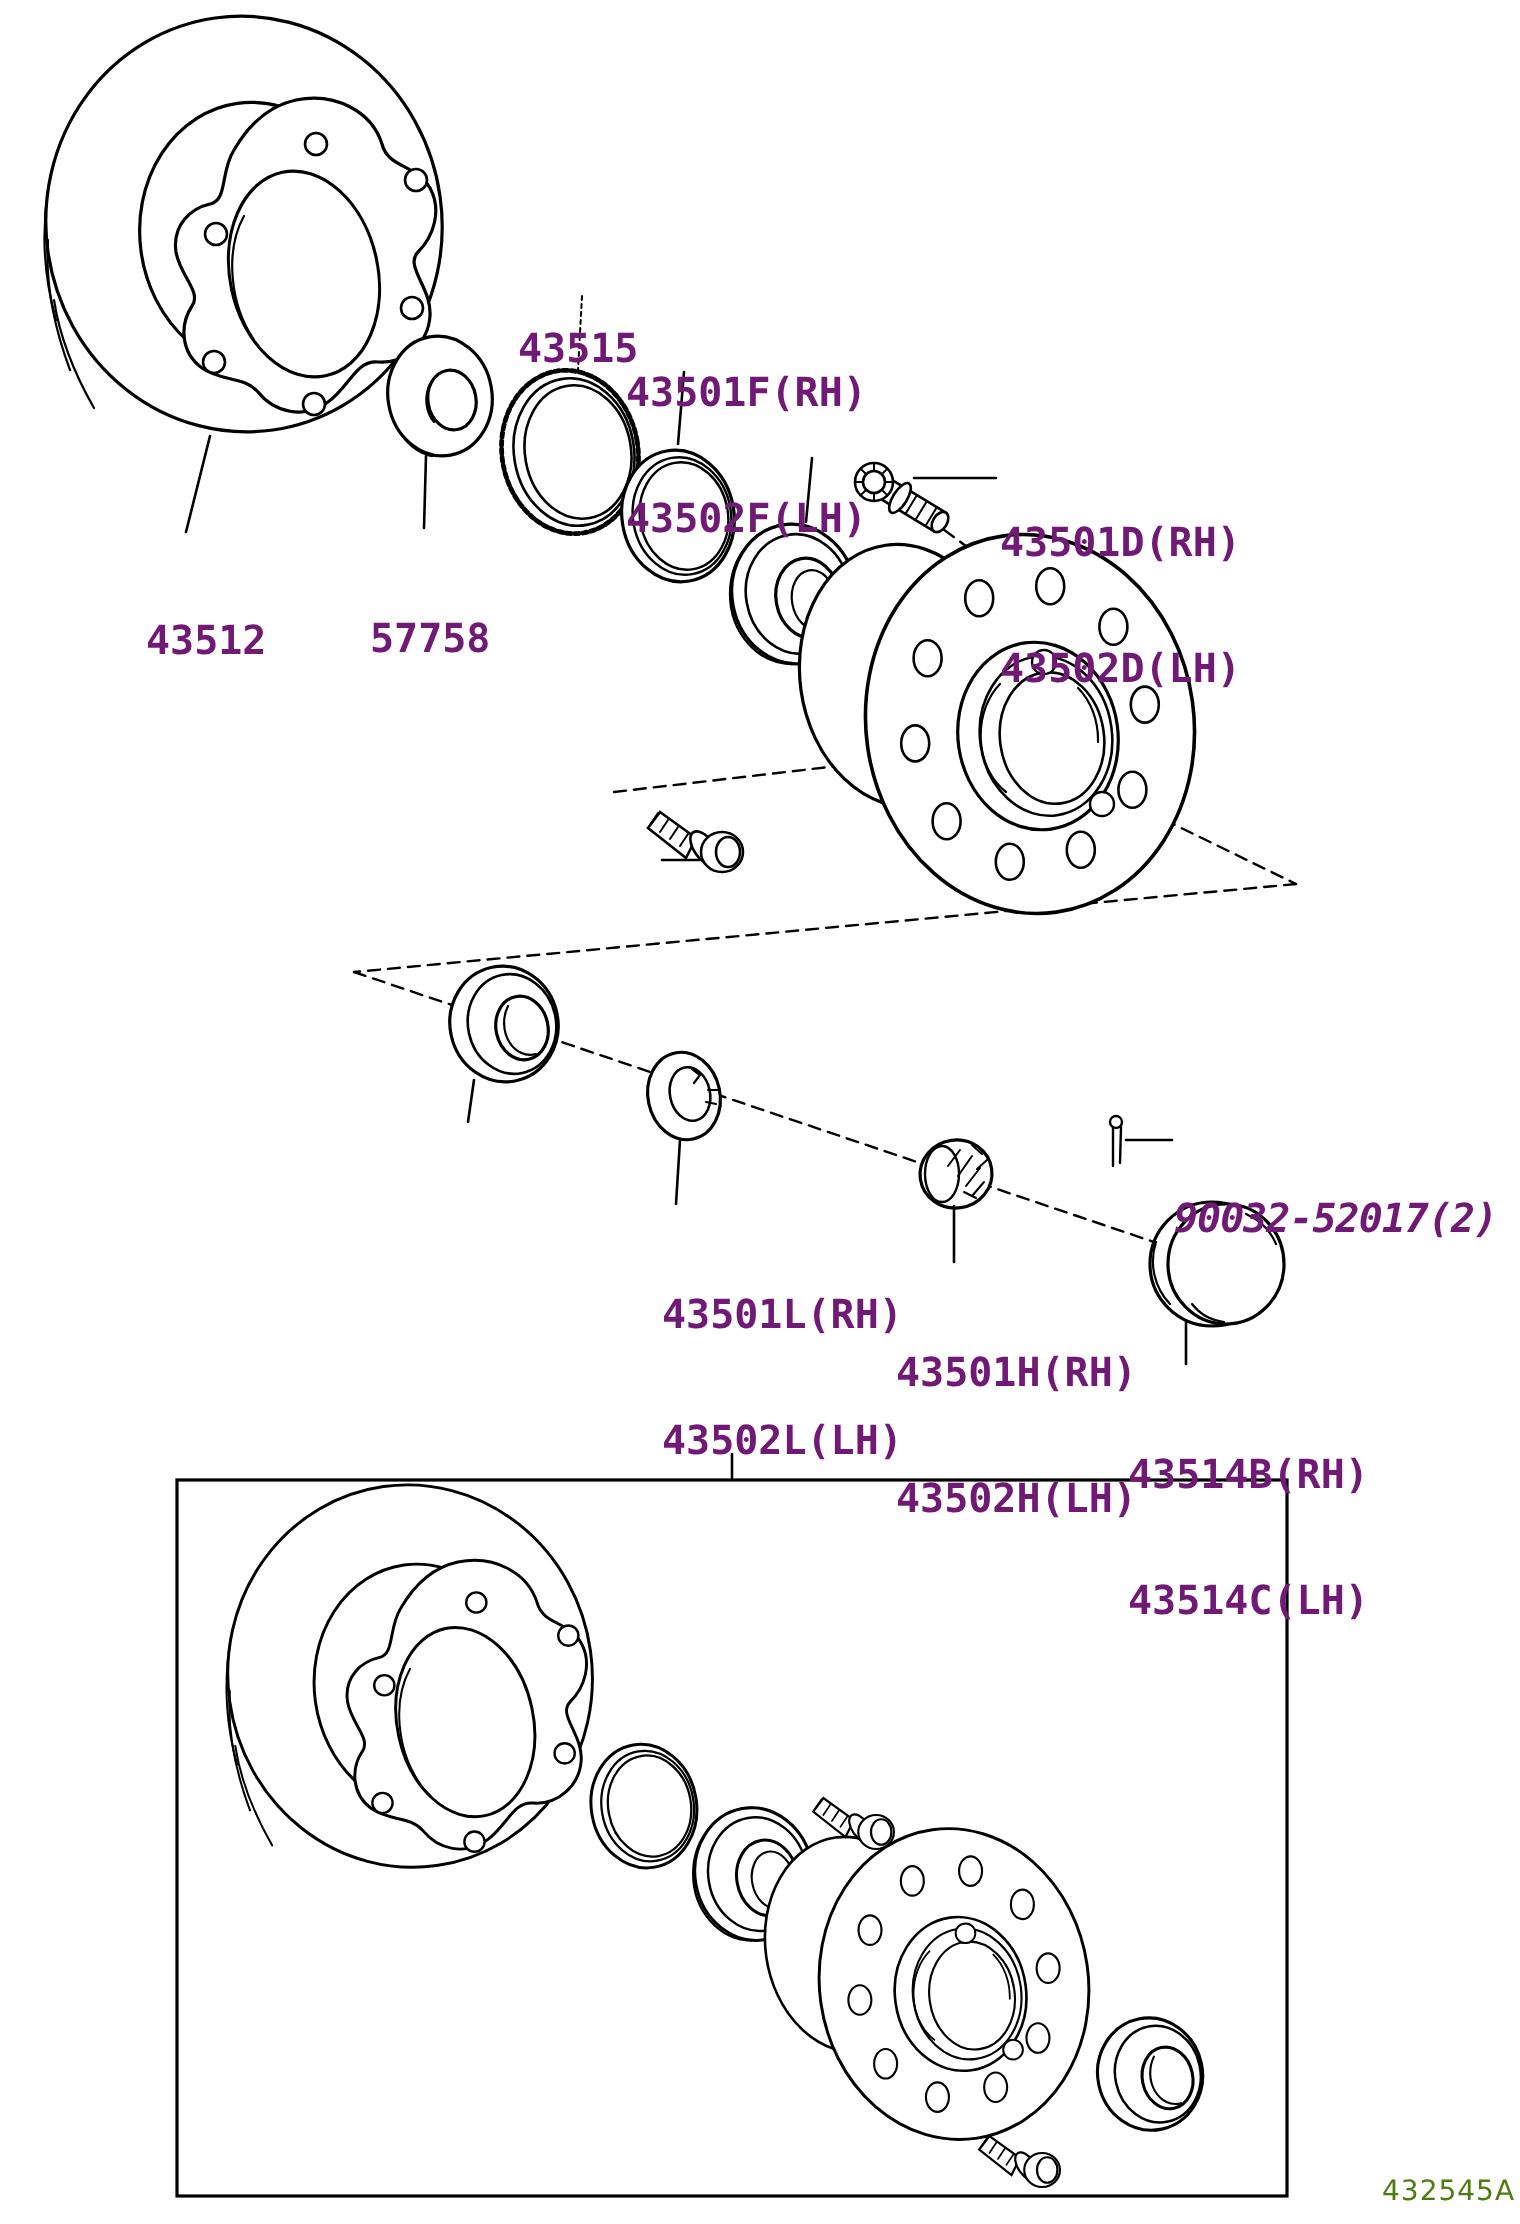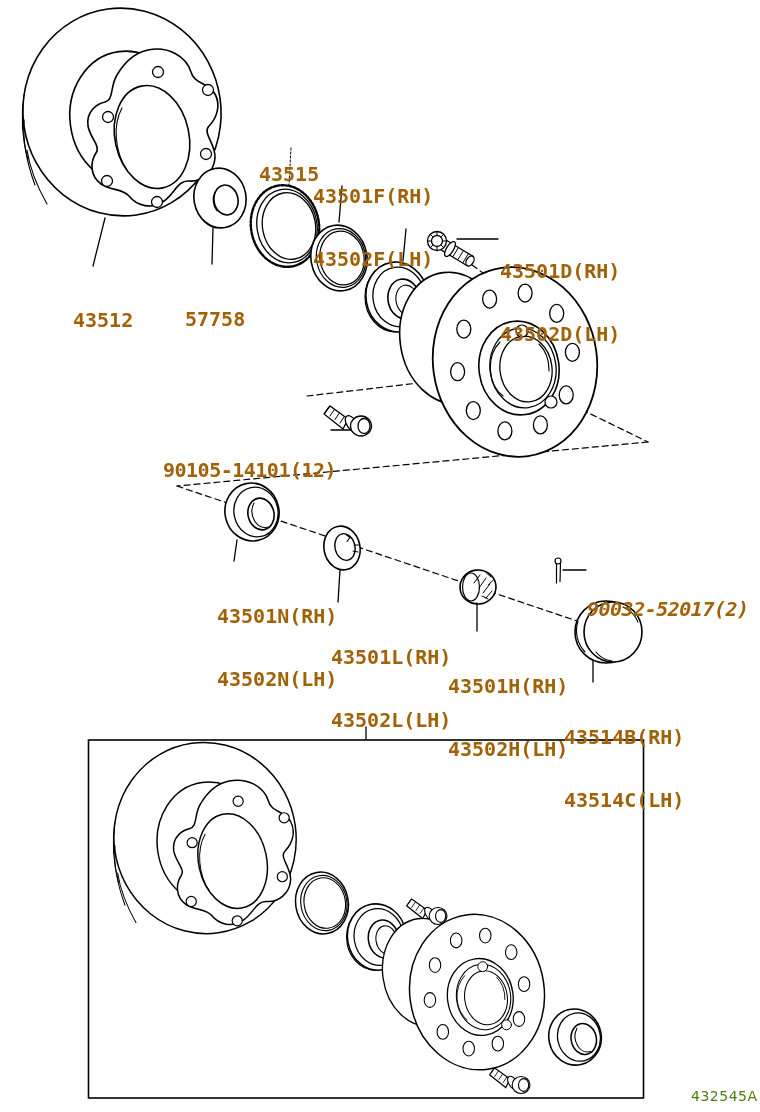--- a/index.html
+++ b/index.html
@@ -1,19 +1,19 @@
 <!DOCTYPE html>
 <html><head>
 <meta charset="utf-8">
 <style>
   html,body{margin:0;padding:0;background:#fff;}
   #stage{position:relative;width:760px;height:1112px;background:#fff;overflow:hidden;
          font-family:"DejaVu Sans Mono",monospace;}
   #lineart{position:absolute;left:0;top:0;}
-  .lbl{position:absolute;font:700 20px/21px "DejaVu Sans Mono",monospace;color:#a16207;
+  .lbl{position:absolute;font:700 20px/21px "DejaVu Sans Mono",monospace;color:#701a75;
        letter-spacing:0;white-space:pre;}
   .lbl.tight{letter-spacing:-0.5px;}
   .code{position:absolute;font:400 14px/16px "DejaVu Sans",sans-serif;color:#4d7c0f;
         letter-spacing:0.5px;}
   svg *{vector-effect:none;}
 </style>
 </head>
 <body>
 
 <div id="stage">
@@ -213,28 +213,21 @@
 </div>
 
 <div class="lbl" style="left:73px;top:268px;">
   <div>43512</div>
 </div>
 
 <div class="lbl" style="left:185px;top:267px;">
   <div>57758</div>
 </div>
 
-<div class="lbl tight" style="left:163px;top:418px;">
-  <div>90105-14101(12)</div>
-</div>
-
-<div class="lbl" style="left:217px;top:564px;">
-  <div>43501N(RH)</div>
-  <div>43502N(LH)</div>
-</div>
+
 
 <div class="lbl tight" style="left:587px;top:557px;font-style:italic;">
   <div>90032-52017(2)</div>
 </div>
 
 <div class="lbl" style="left:331px;top:605px;">
   <div>43501L(RH)</div>
   <div>43502L(LH)</div>
 </div>
 

